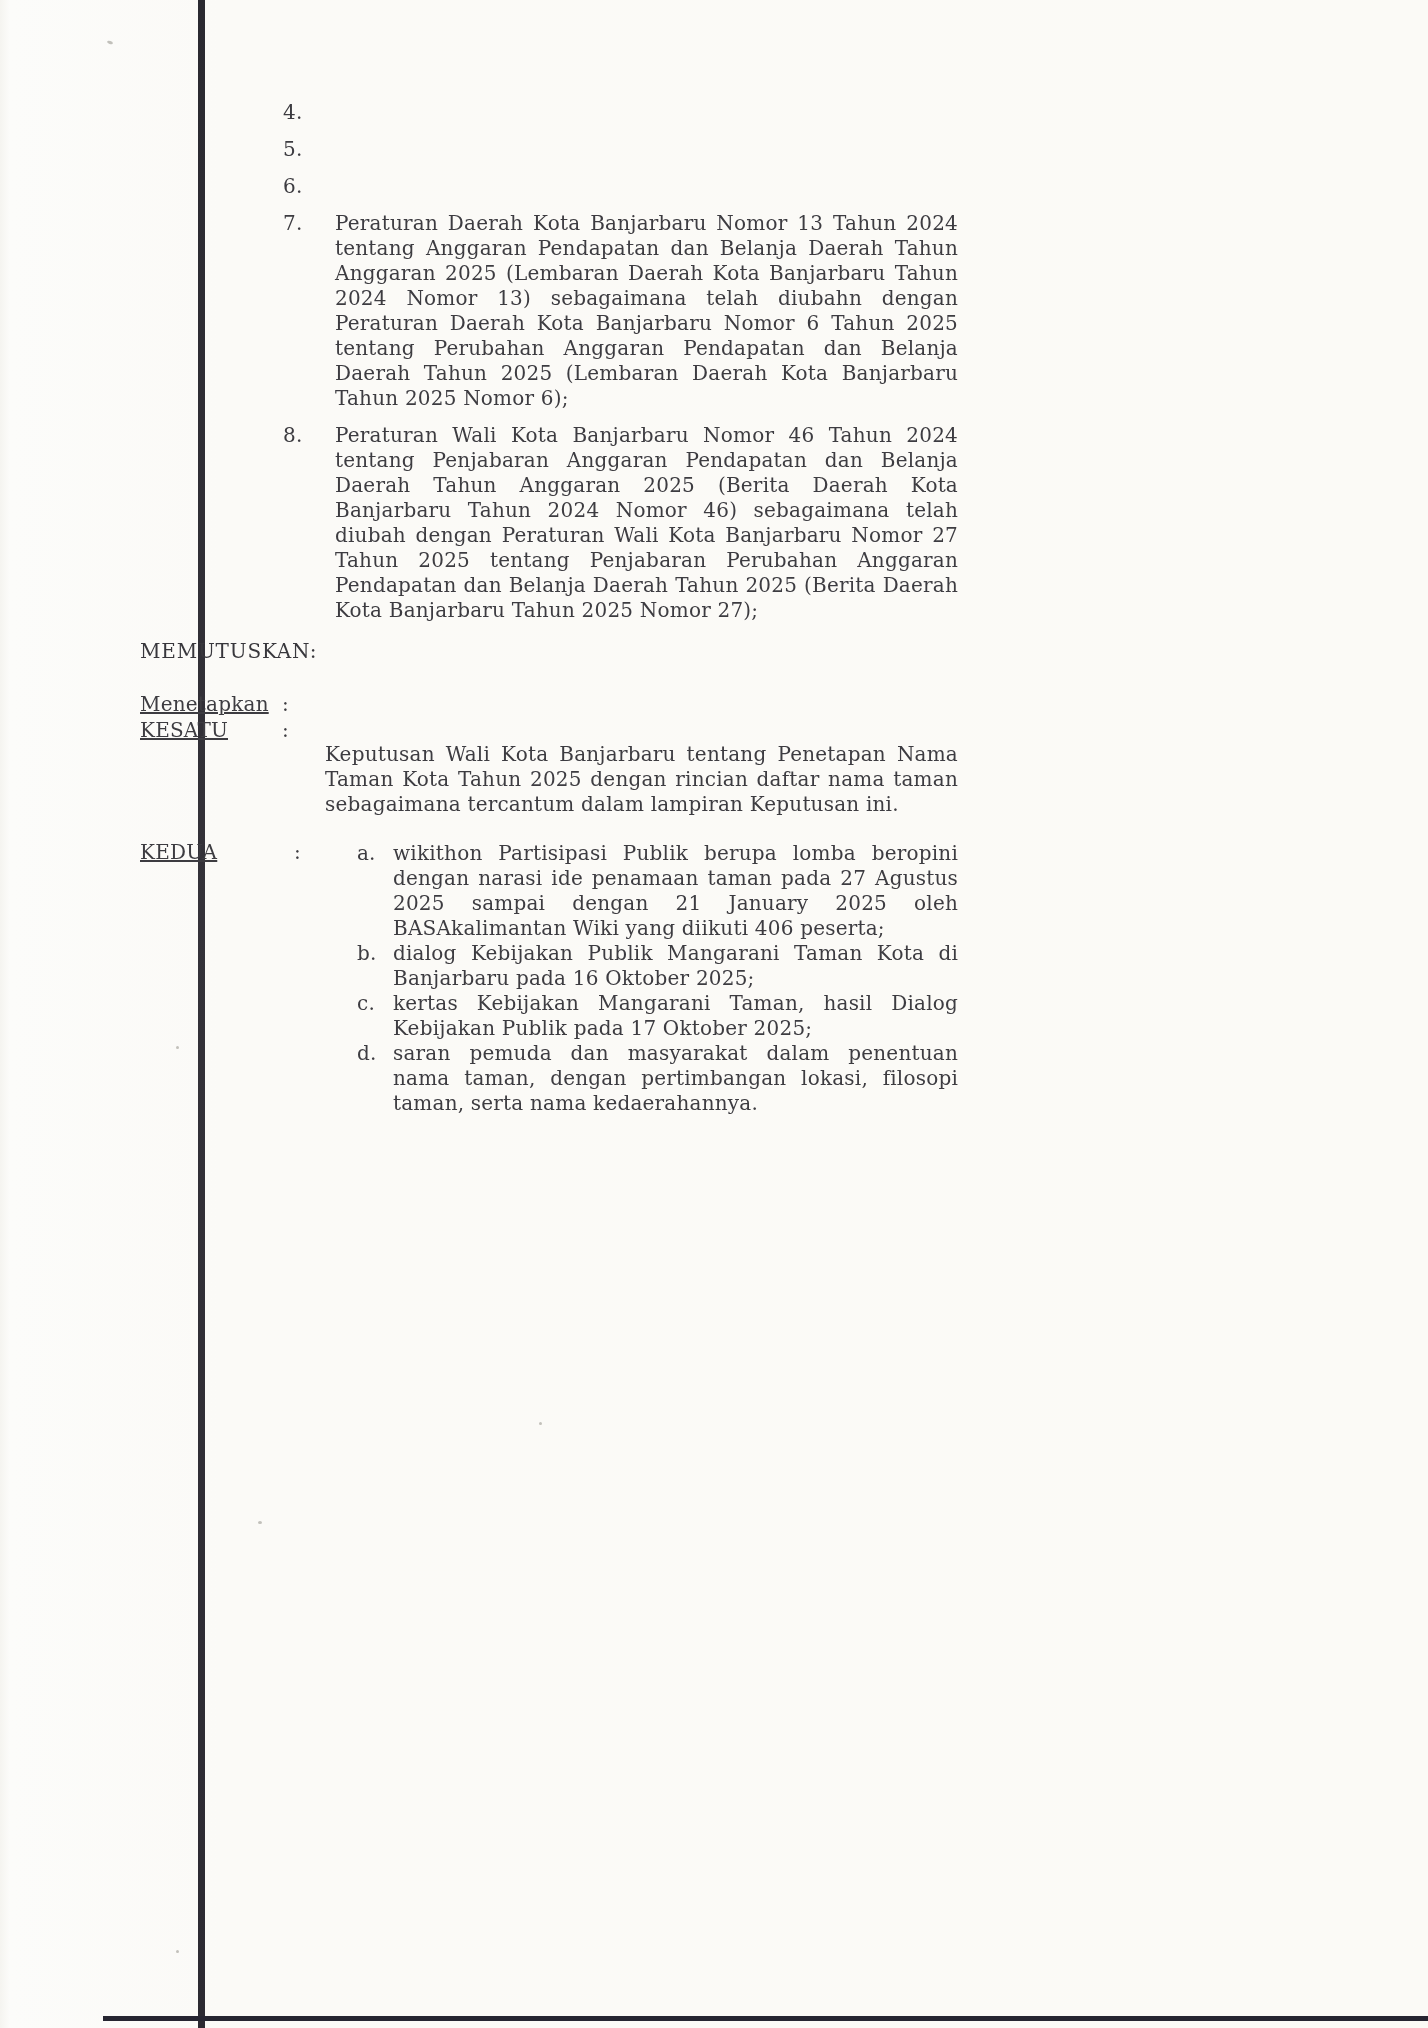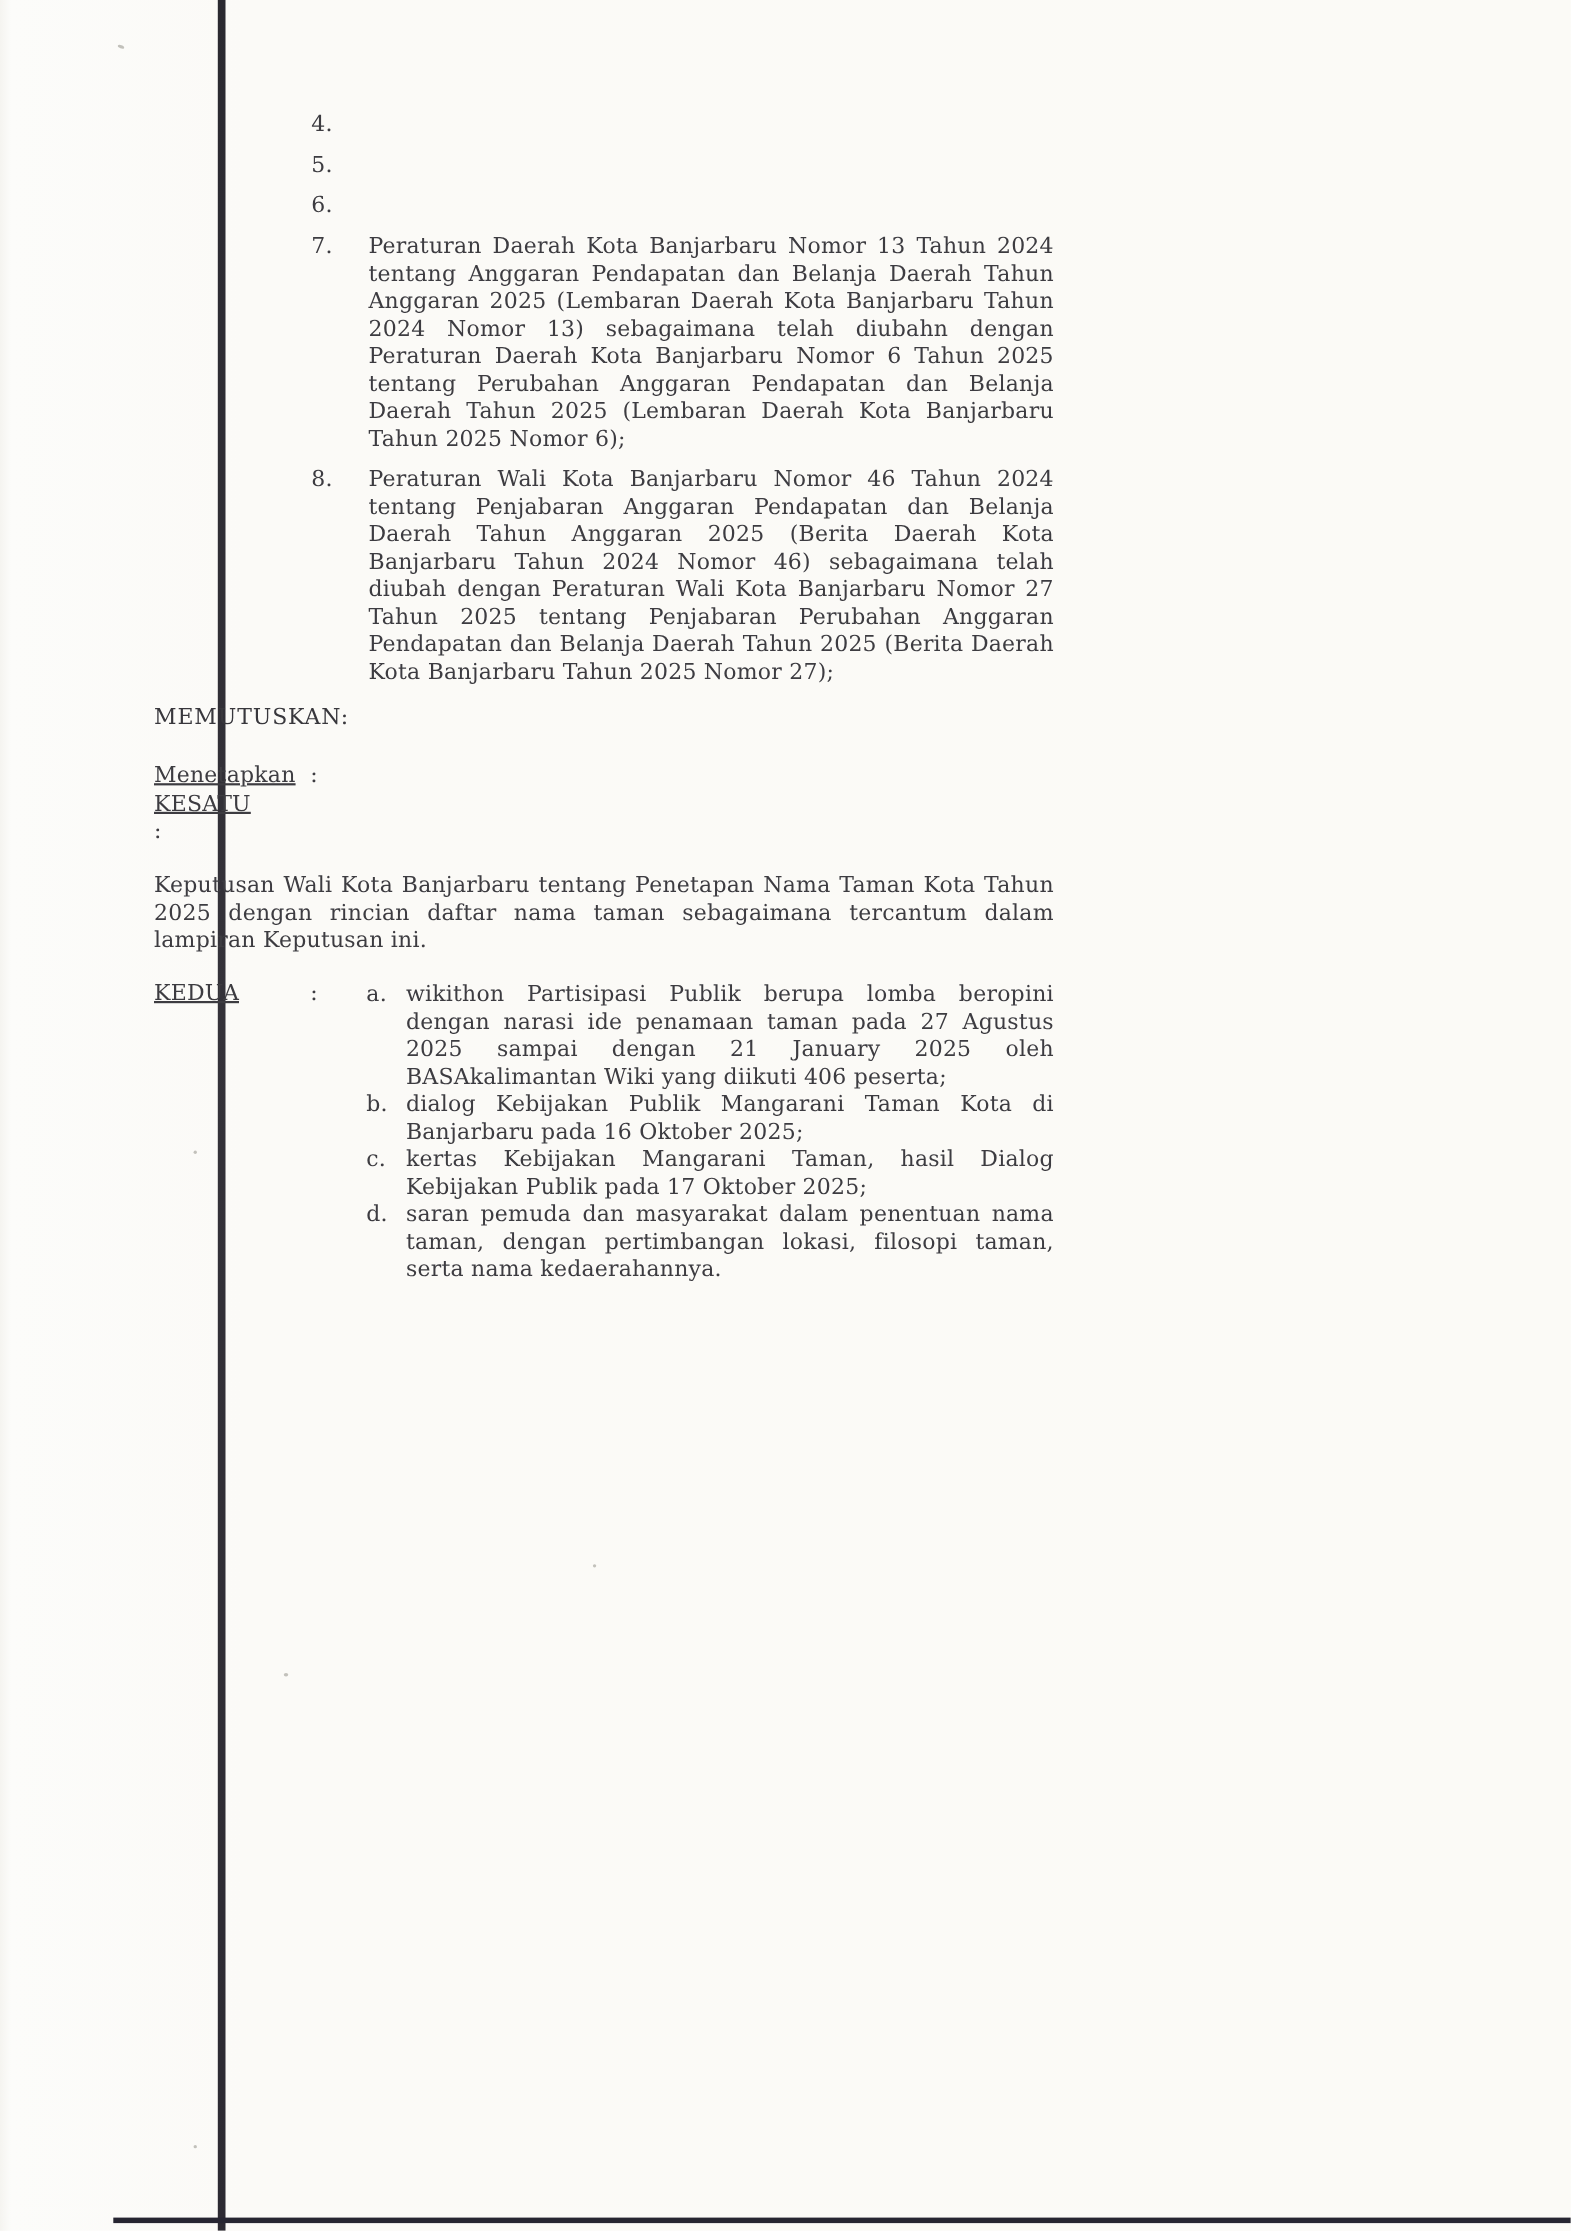--- a/index.html
+++ b/index.html
@@ -58,23 +58,23 @@
     letter-spacing: 0.8px;
     color: #38373c;
   }
 
   .decision { display: flex; }
   .decision .label { width: 142px; flex: none; text-decoration: underline; }
   .decision .colon { width: 43px; flex: none; }
   .decision .body  { flex: 1; text-align: justify; }
 
   .decision.menetapkan { margin-top: 4px; }
-  .decision.kesatu { margin-top: 1px; flex-direction: column; }
+  .decision.kesatu { margin-top: 1px; }
   .decision.kesatu .body { margin-top: 24px; }
-  .decision.kedua { margin-top: 23px; }
+  .decision.kedua { margin-top: 23px; gap: 12px; }
 
   .sub-list { margin-top: 1px; }
   .sub {
     display: flex;
   }
   .sub .letter { width: 36px; margin-left: 8px; flex: none; }
   .sub .text { flex: 1; text-align: justify; }
 
   .speckle {
     position: absolute;

